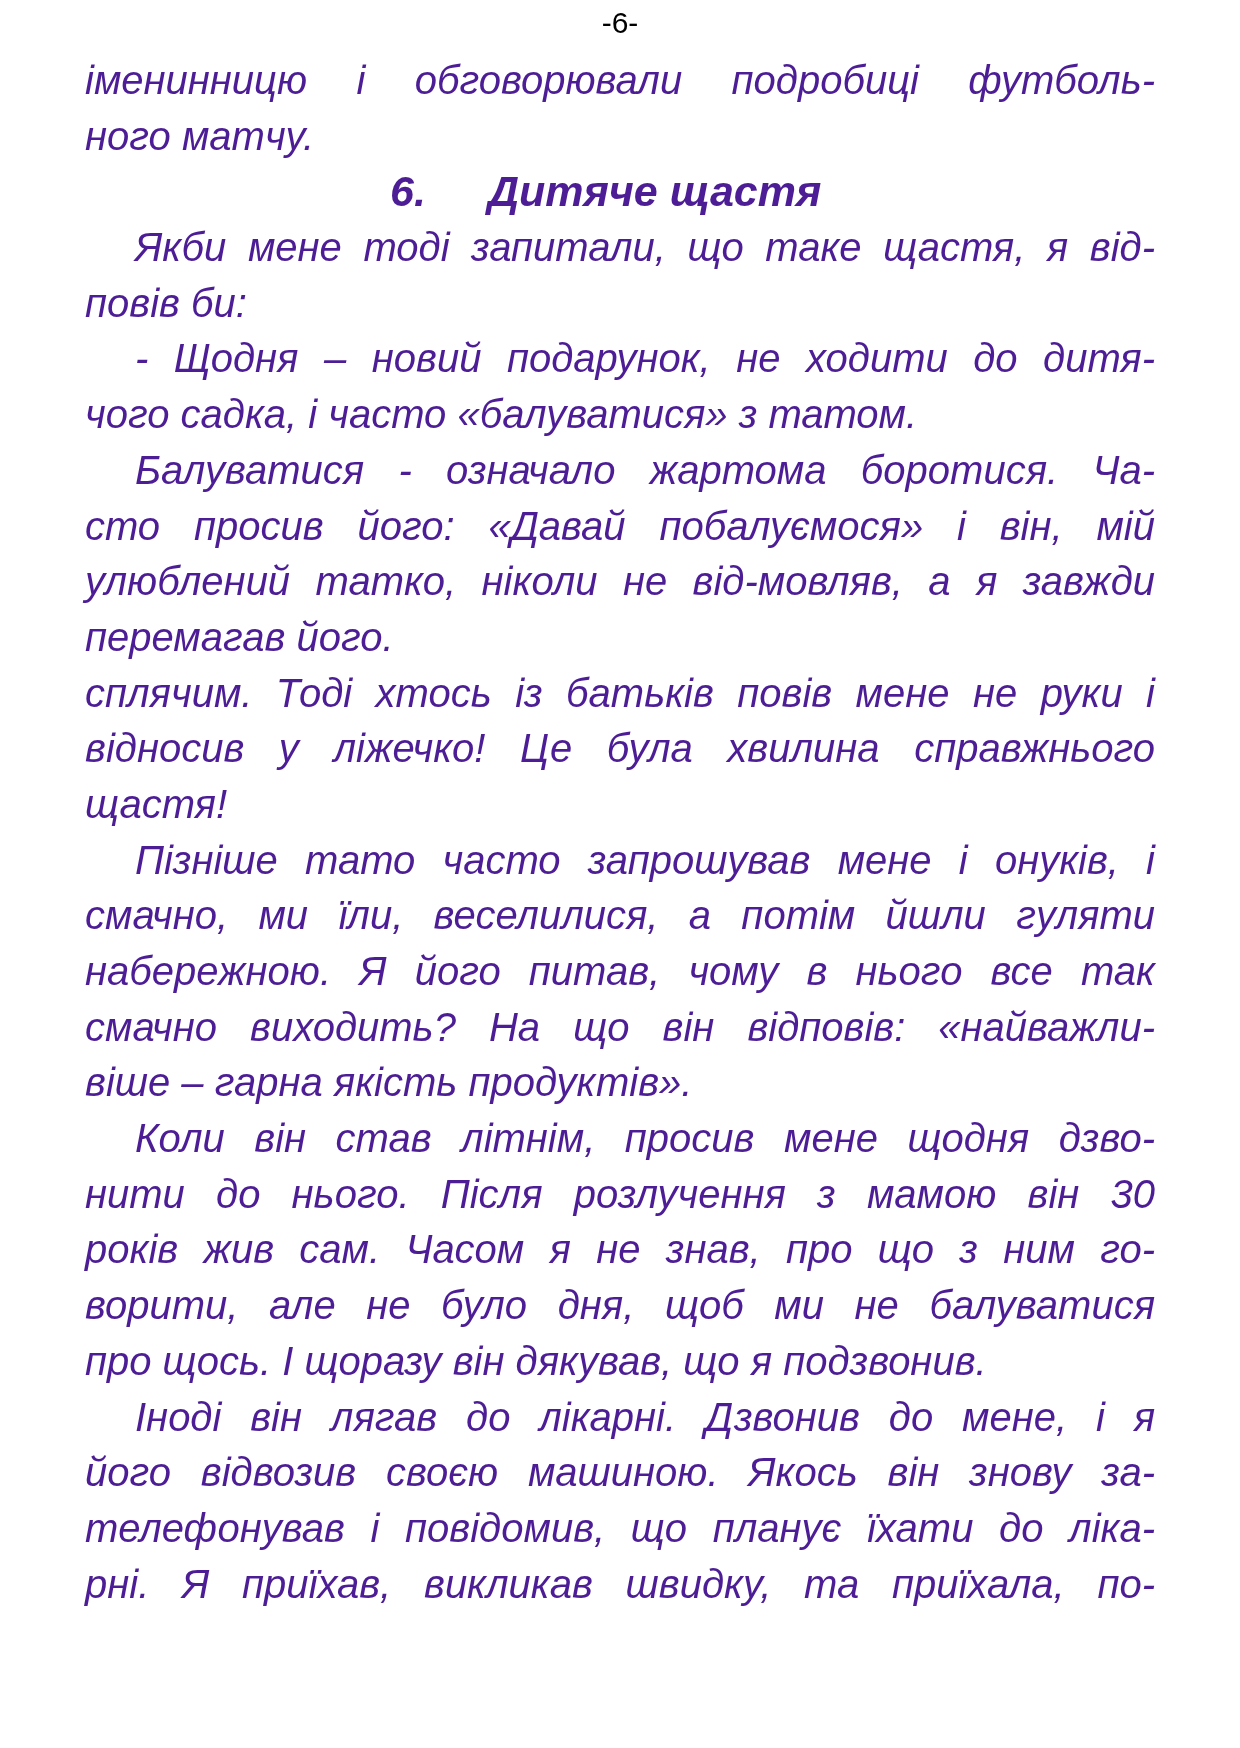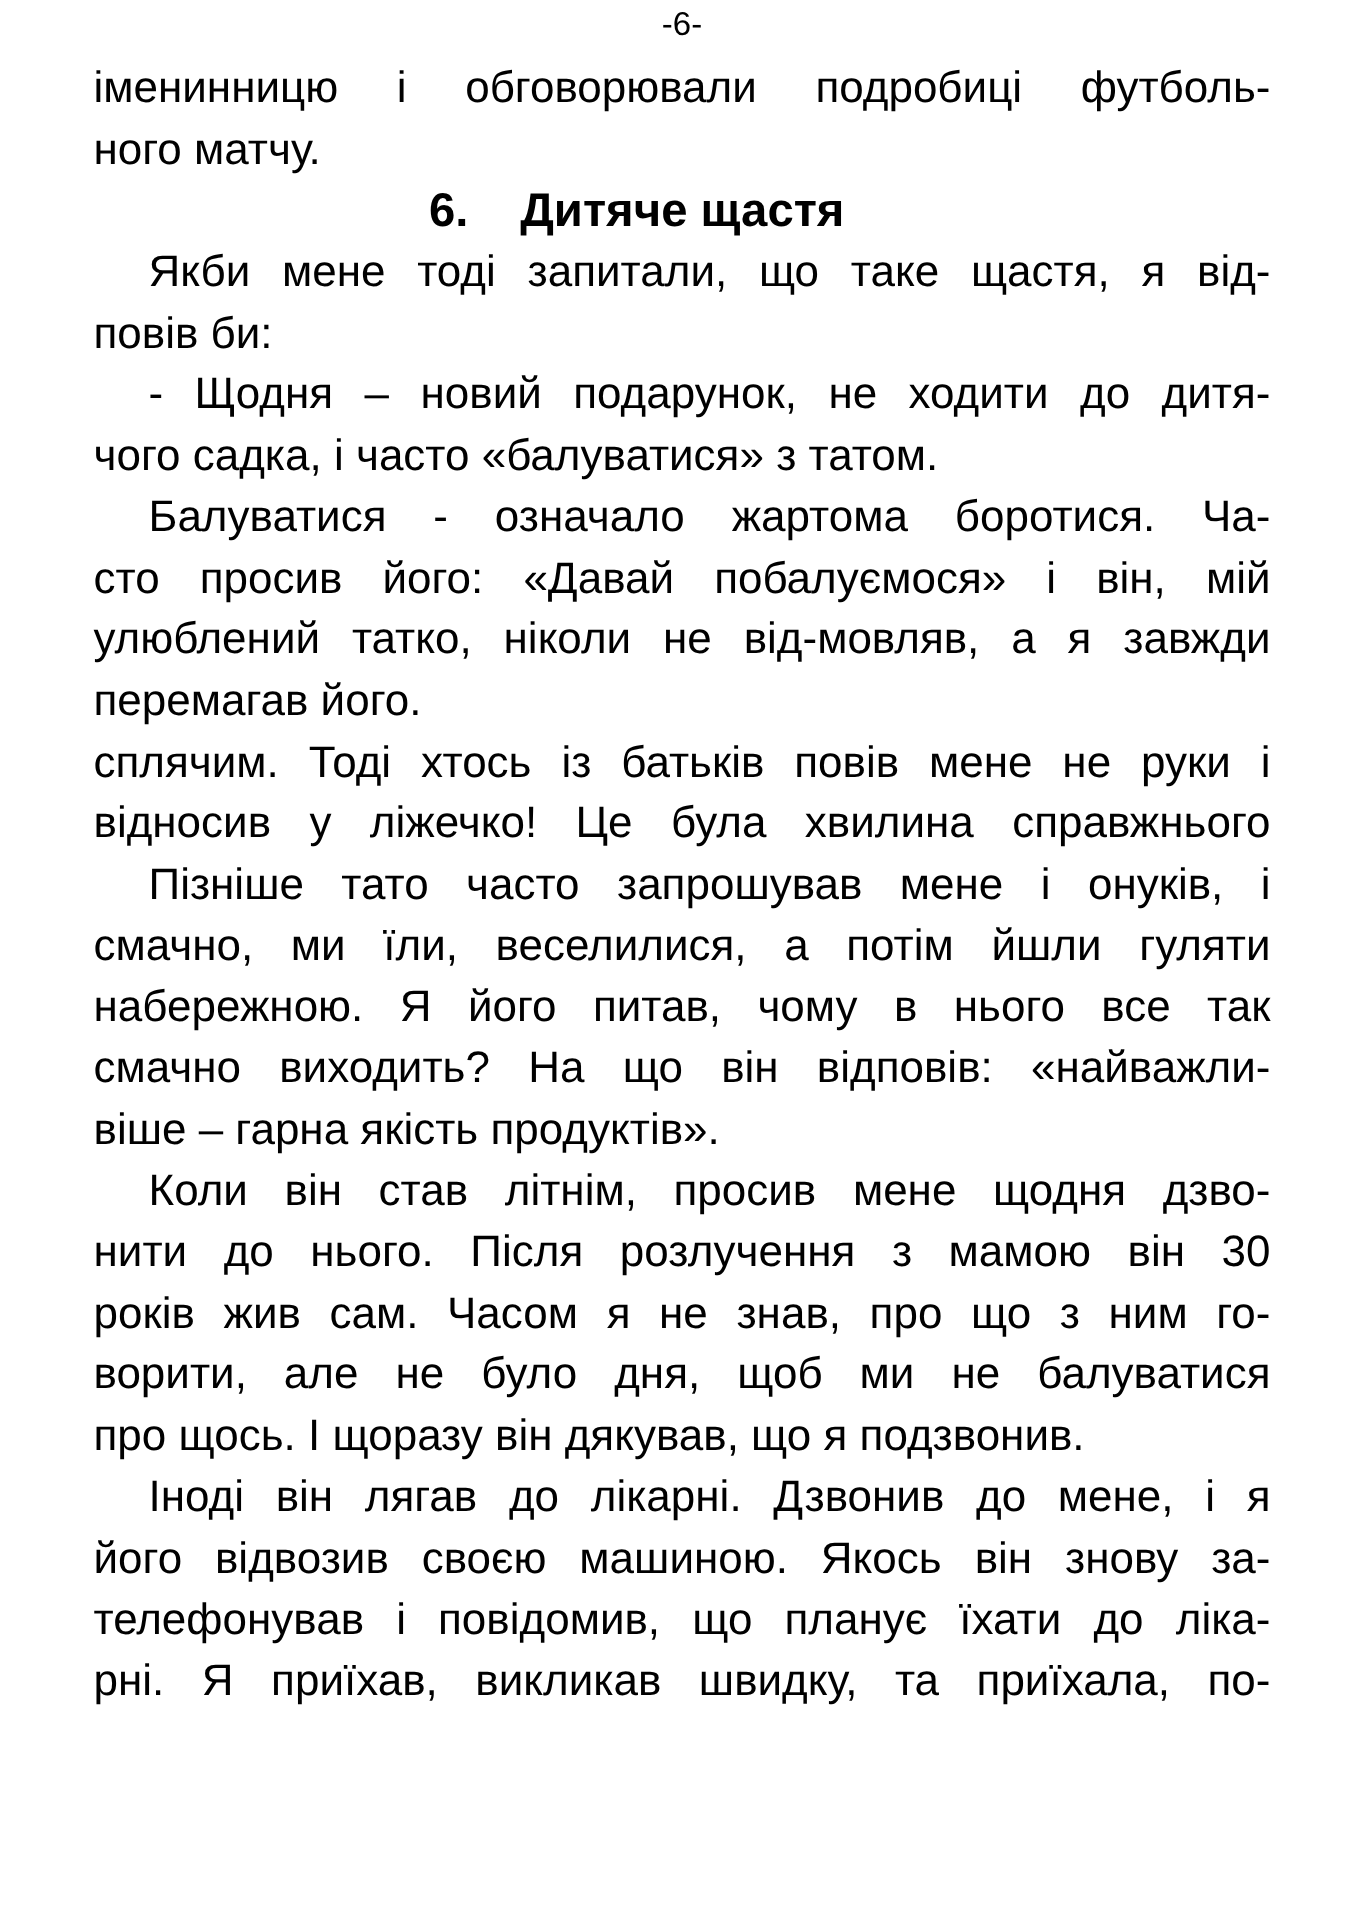--- a/index.html
+++ b/index.html
@@ -30,42 +30,43 @@
     position: absolute;
     left: 85px;
     top: 53px;
     width: 1070px;
   }
   .ln {
     font-size: 40px;
     line-height: 55.7px;
     height: 55.7px;
     white-space: normal;
-    color: #000000;
+    color: #4c1d95;
+    font-style: italic;
   }
   .ln.just {
     text-align: justify;
     text-align-last: justify;
     text-justify: inter-word;
   }
   .ln.end {
     text-align: right;
     text-align-last: left;
   }
   .ln.ind {
     text-indent: 50px;
   }
   .ln.heading {
     font-weight: bold;
     font-size: 43px;
     padding-left: 305px;
     text-align: left;
   }
   .ln.heading .htitle {
-    margin-left: 47px;
+    margin-left: 62px;
   }
 </style>
 </head>
 <body>
 
 <div class="page">
   <div class="pagenum">-6-</div>
   <div class="textblock">
     <div class="ln just">іменинницю і обговорювали подробиці футболь-</div>
     <div class="ln end">ного матчу.</div>
@@ -73,20 +74,21 @@
     <div class="ln just ind">Якби мене тоді запитали, що таке щастя, я від-</div>
     <div class="ln end">повів би:</div>
     <div class="ln just ind">- Щодня – новий подарунок, не ходити до дитя-</div>
     <div class="ln end">чого садка, і часто «балуватися» з татом.</div>
     <div class="ln just ind">Балуватися - означало жартома боротися. Ча-</div>
     <div class="ln just">сто просив його: «Давай побалуємося» і він, мій</div>
     <div class="ln just">улюблений татко, ніколи не від-мовляв, а я завжди</div>
     <div class="ln end">перемагав його.</div>
     <div class="ln just">сплячим. Тоді хтось із батьків повів мене не руки і</div>
     <div class="ln just">відносив у ліжечко! Це була хвилина справжнього</div>
+    <div class="ln end">щастя!</div>
     <div class="ln just ind">Пізніше тато часто запрошував мене і онуків, і</div>
     <div class="ln just">смачно, ми їли, веселилися, а потім йшли гуляти</div>
     <div class="ln just">набережною. Я його питав, чому в нього все так</div>
     <div class="ln just">смачно виходить? На що він відповів: «найважли-</div>
     <div class="ln end">віше – гарна якість продуктів».</div>
     <div class="ln just ind">Коли він став літнім, просив мене щодня дзво-</div>
     <div class="ln just">нити до нього. Після розлучення з мамою він 30</div>
     <div class="ln just">років жив сам. Часом я не знав, про що з ним го-</div>
     <div class="ln just">ворити, але не було дня, щоб ми не балуватися</div>
     <div class="ln end">про щось. І щоразу він дякував, що я подзвонив.</div>

